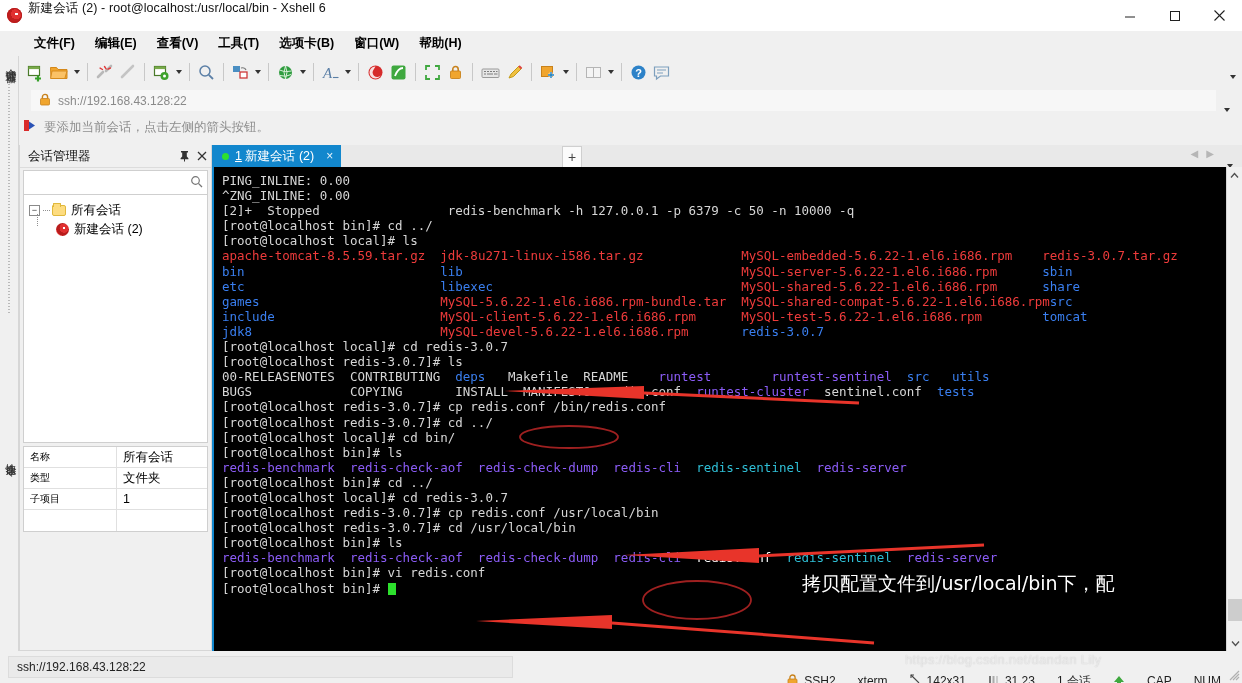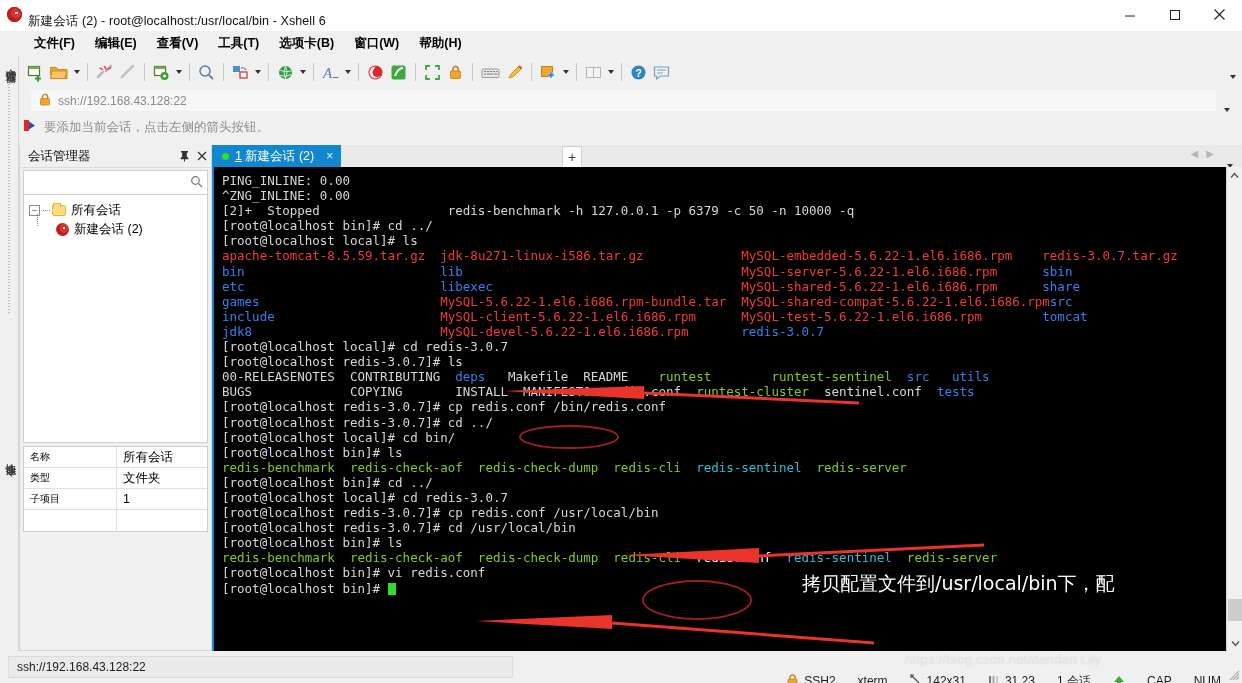--- a/index.html
+++ b/index.html
@@ -10,21 +10,21 @@
     font-family: "Liberation Sans", "DejaVu Sans", sans-serif;
     font-size: 12px;
     color: #000;
   }
   #app { position: relative; width: 1242px; height: 683px; background:#f0f0f0; }
 
   
   .titlebar {
     position:absolute; left:0; top:0; width:1242px; height:31px;
     background:#ffffff; border-bottom:1px solid #ffffff;
-    display:flex; align-items:flex-end;
+    display:flex; align-items:flex-start;
   }
   .tb-icon { width:28px; height:31px; display:flex; align-items:center; justify-content:center; }
   .xshell-logo {
     width:15px;height:15px;border-radius:50%;
     background: radial-gradient(circle at 62% 40%, #ffffff 0 10%, #e03030 11% 40%, #c01e1e 41% 70%, #e03030 71% 100%);
     box-shadow: inset 0 0 0 1px #b81c1c;
   }
   .tb-title { font-size:12.5px; color:#111; white-space:nowrap; letter-spacing:0.1px;}
   .tb-spacer { flex:1 1 auto; }
   .wbtn {
@@ -163,21 +163,21 @@
     font-family:"DejaVu Sans Mono","Liberation Mono",monospace;
     font-size:12.5px; line-height:15.1px; padding:6px 0 0 8px; color:#cfcfcf;
     white-space:pre;
   }
   .terminal .ln { height:15.1px; }
   .w { color:#d6d6d6; }
   .wh { color:#ffffff; }
   .blue { color:#3a7ff0; }
   .cyan { color:#2fbfd6; }
   .red { color:#ee3b3b; }
-  .green { color:#84cc16; }
+  .green { color:#8b5cf6; }
   .cursor { display:inline-block; width:8px; height:12px; background:#2de02d; vertical-align:-2px;}
 
   
   .tscroll {
     position:absolute; right:0; top:0; width:16px; height:484px; background:#f0f0f0;
     border-left:1px solid #d6d6d6;
   }
   .tsbtn { height:16px; display:flex; align-items:center; justify-content:center; color:#505050; font-size:9px; }
   .tsbtn.bot { position:absolute; bottom:0; width:16px; }
   .tsthumb { position:absolute; bottom:30px; left:1px; width:14px; height:22px; background:#cdcdcd; }

